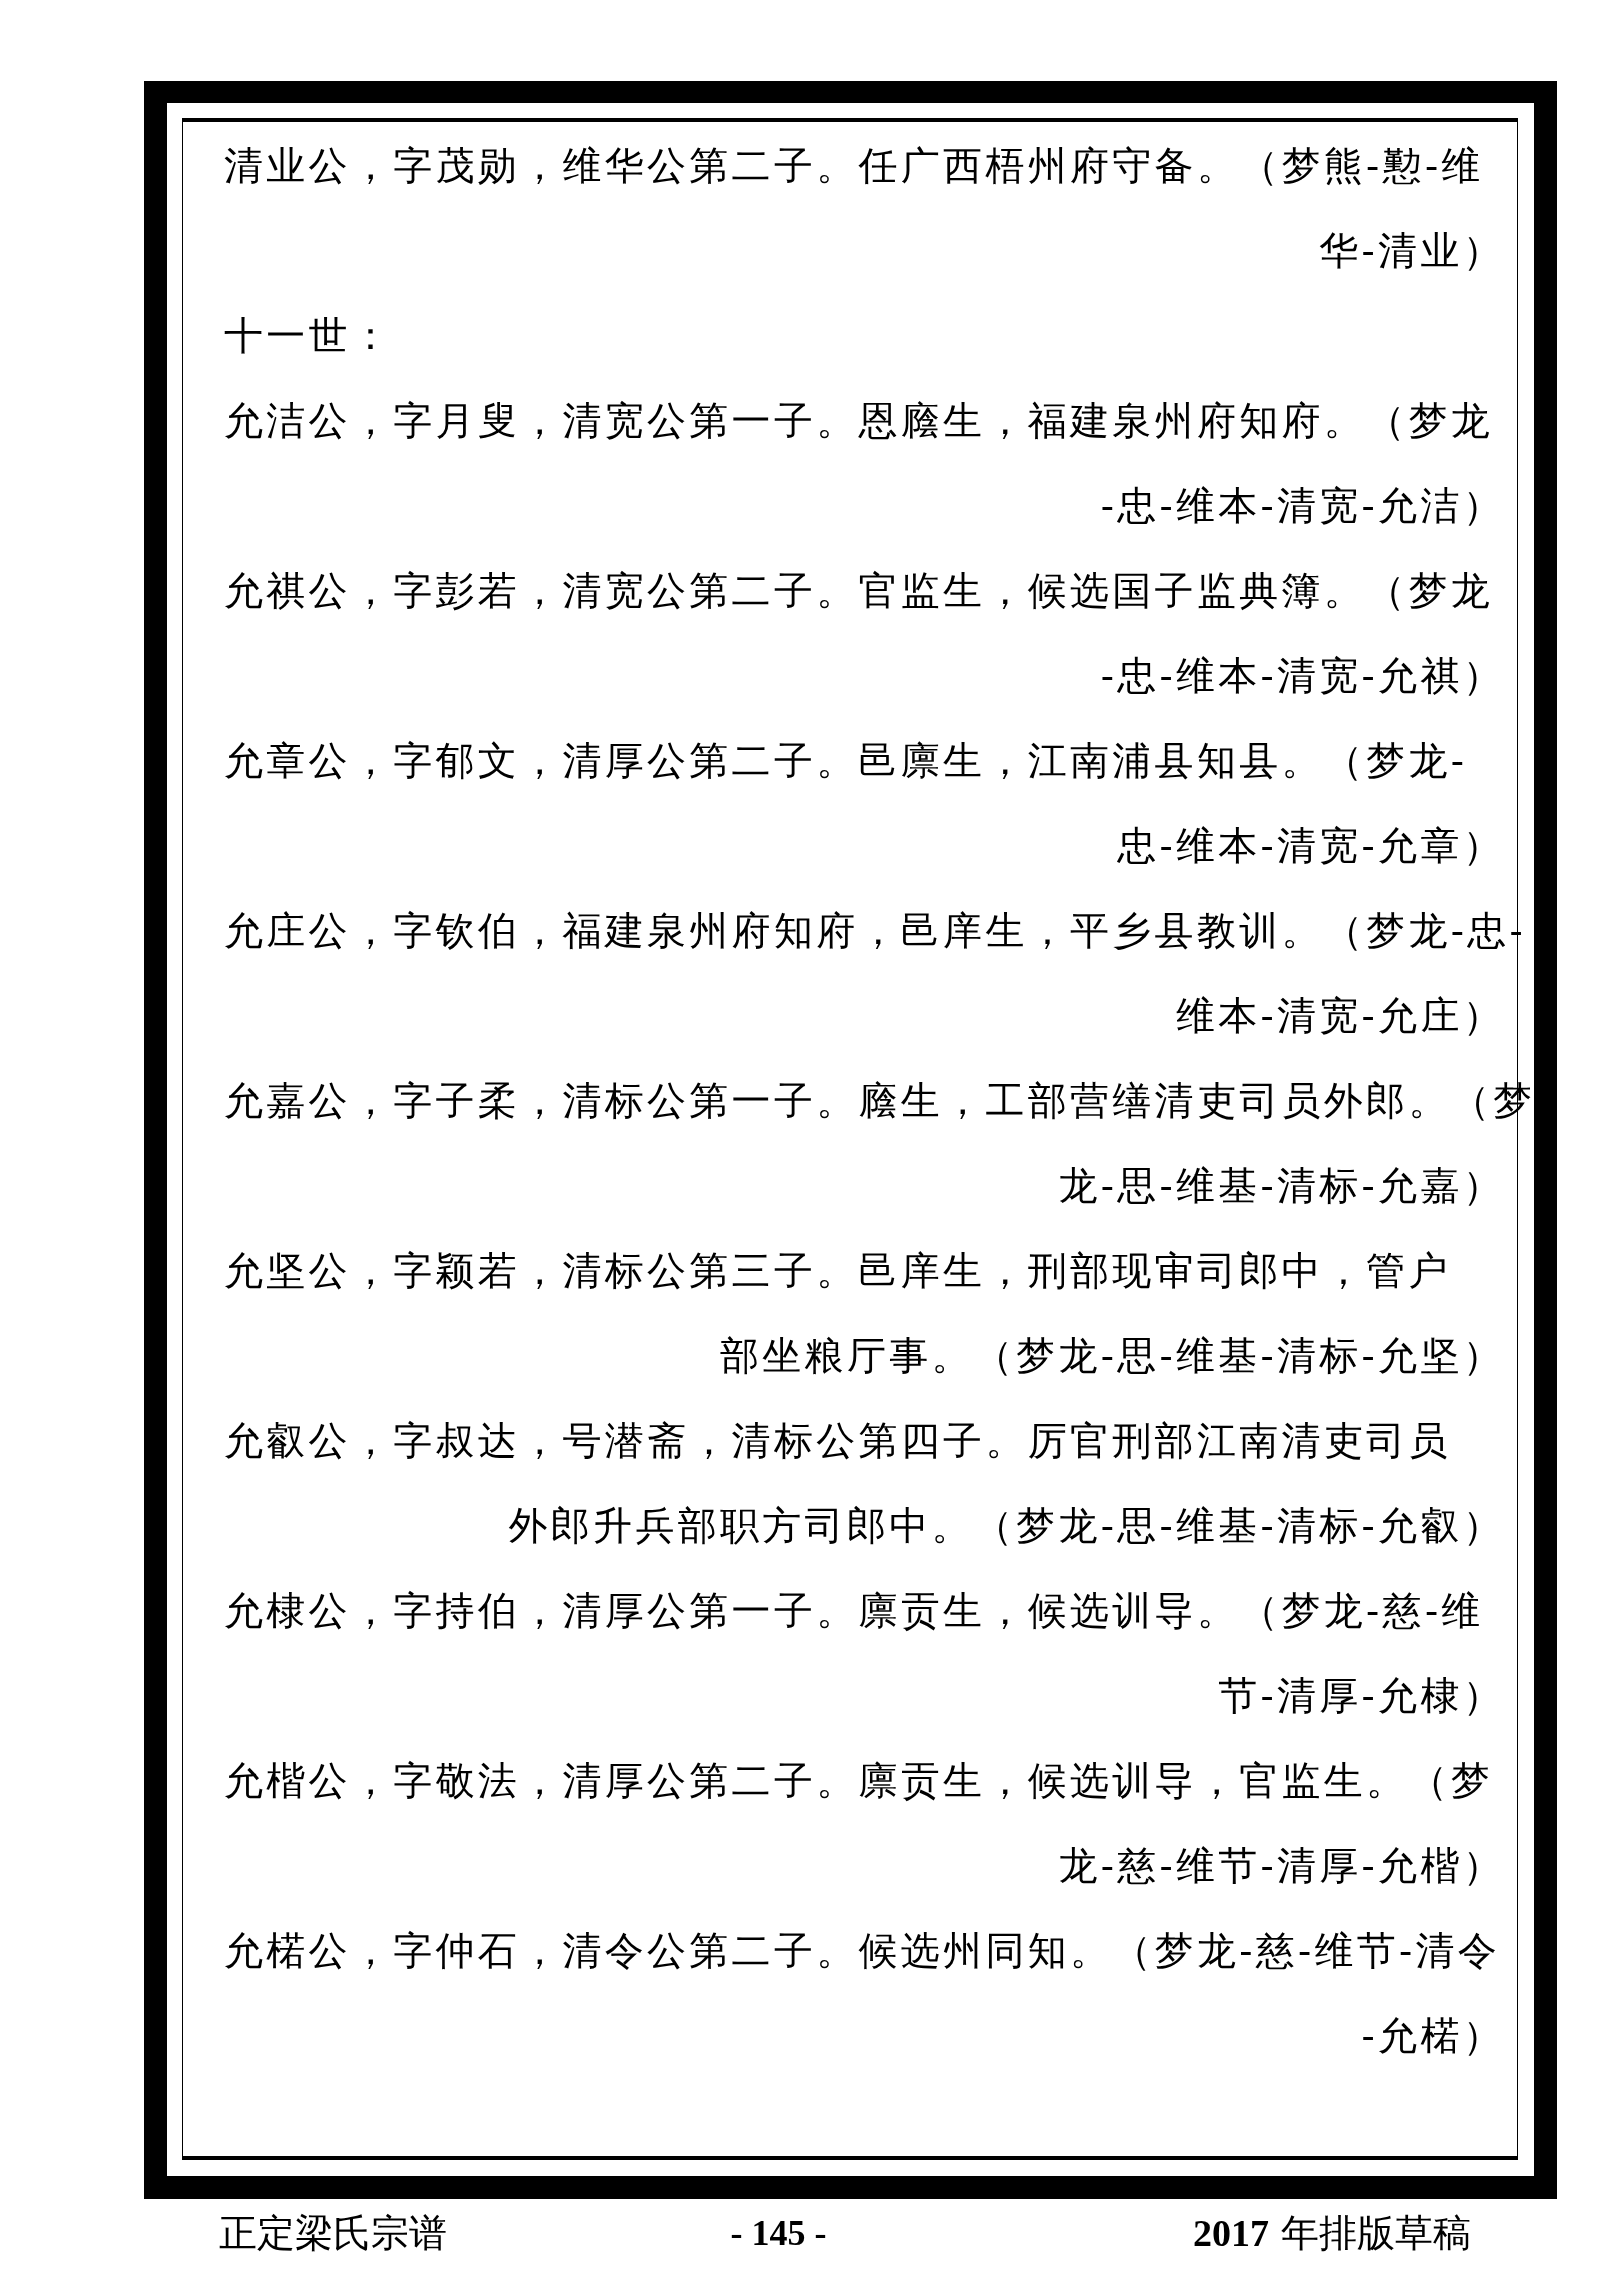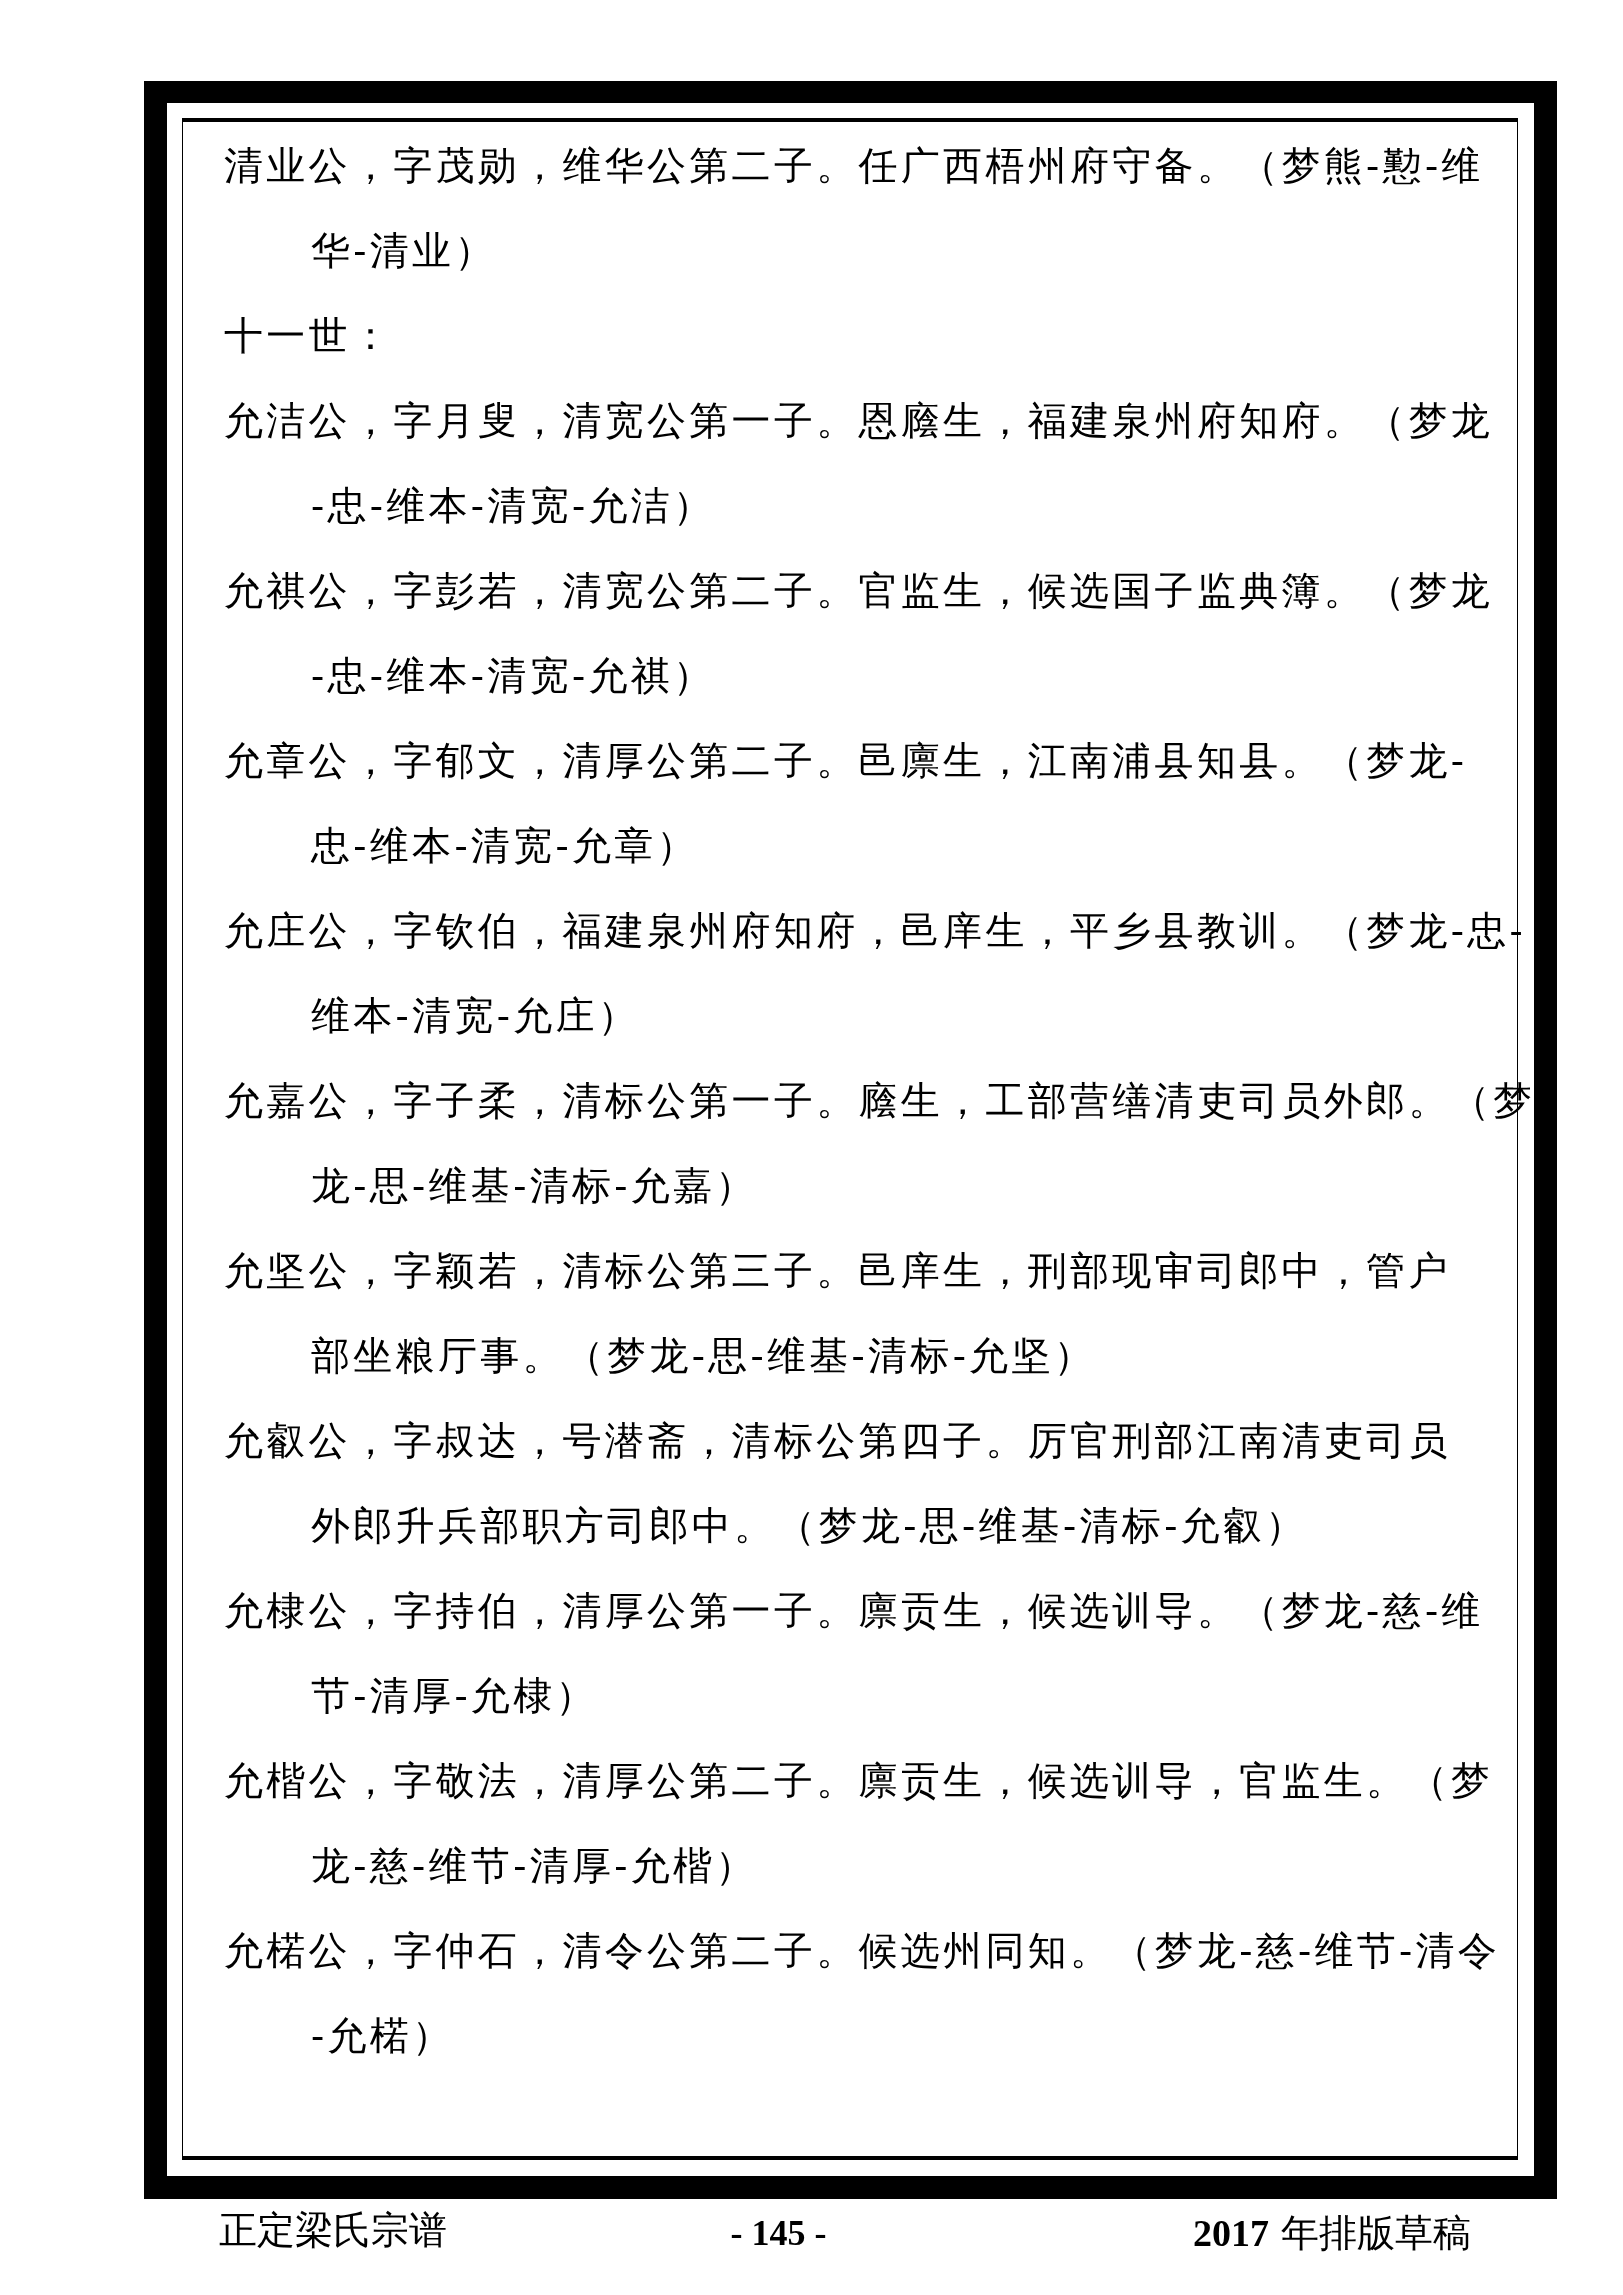--- a/index.html
+++ b/index.html
@@ -7,23 +7,23 @@
          font-family: "DejaVu Serif", "Liberation Serif", serif; color:#000; }
   .outer-frame { position:absolute; left:144px; top:81px; width:1413px; height:2118px;
          background:#000; }
   .outer-white { position:absolute; left:23px; top:22px; right:23px; bottom:23px; background:#fff; }
   .inner-frame { position:absolute; left:182px; top:118px; width:1336px; height:2042px;
          border-left:1.6px solid #000; border-right:1.6px solid #000;
          border-top:4.1px solid #000; border-bottom:4.1px solid #000; box-sizing:border-box; background:#fff; }
   .content { position:absolute; left:196px; top:123px; width:1309px; }
   .line { height:85px; line-height:85px; font-size:39px; white-space:nowrap;
           letter-spacing:3.3px; font-weight:normal;margin-left:28px; }
-  .line.cont { padding-left:87px; }
+  .line.cont { padding-left:87px;text-align:right; }
   .footer { position:absolute; top:2207px; height:52px; line-height:52px; font-size:38px; white-space:nowrap; }
-  .footer.left { left:219px;font-family:Liberation Mono, monospace; }
+  .footer.left { left:219px; }
   .footer.center { left:0; width:1623px; text-align:center; font-weight:bold;
                    font-family:"Liberation Serif", serif; font-size:36px; margin-left:-33px; }
   .footer.right { right:152px; }
   .footer.right .num { font-weight:bold; font-family:"Liberation Serif", serif; }
 </style>
 </head>
 <body>
 
 <div class="outer-frame">
   <div class="outer-white"></div>

